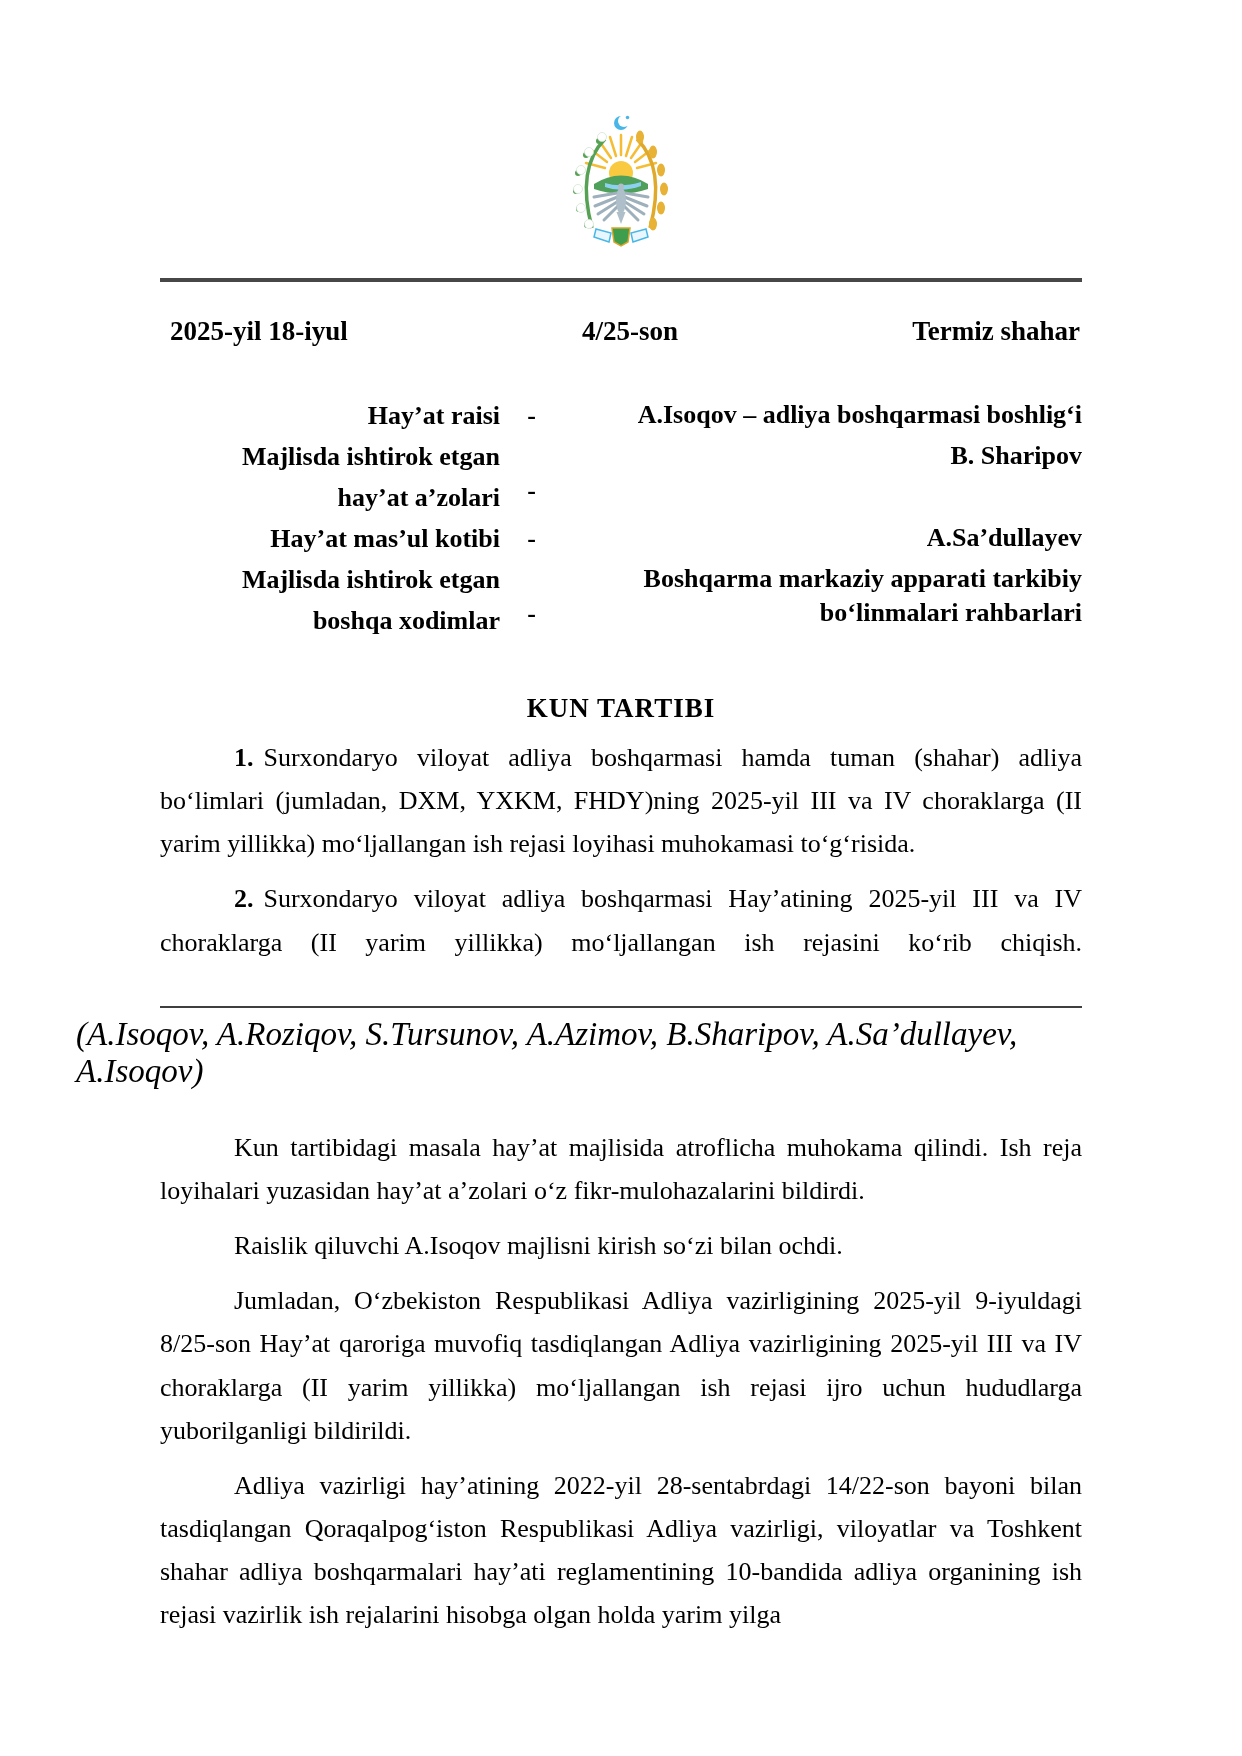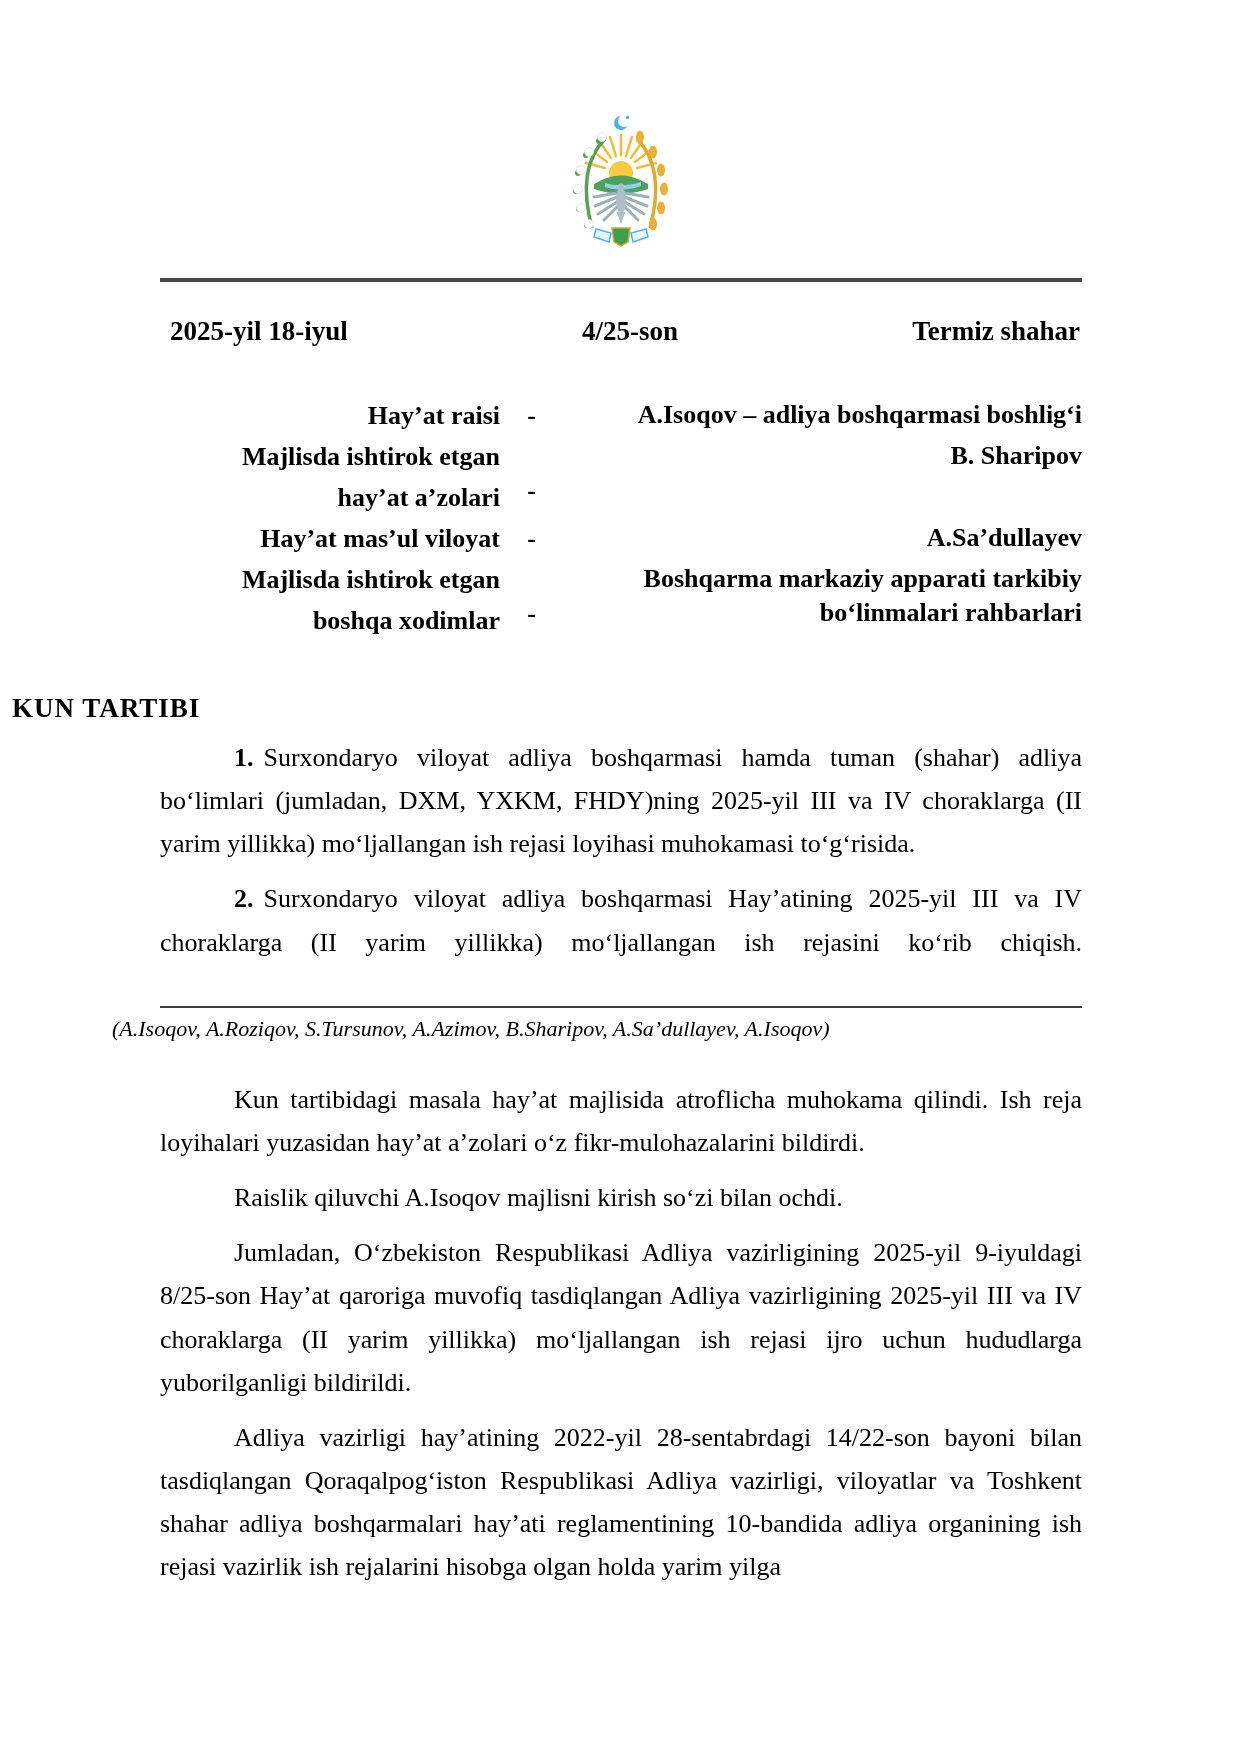--- a/index.html
+++ b/index.html
@@ -25,32 +25,32 @@
     display: flex; justify-content: space-between; align-items: baseline;
     margin: 34px 162px 0 170px; font-weight: bold; font-size: 27px;
   }
   .ptable { margin: 48px 160px 0 160px; font-weight: bold; font-size: 26px; text-align: right; }
   .prow { display: grid; grid-template-columns: 340px 36px 1fr; }
   .plabel { line-height: 41px; }
   .pvalue { line-height: 34px; padding-top: 3px; }
   .pdash  { align-self: center; }
   .prow.multi .pdash { align-self: end; padding-bottom: 12px; }
   .agenda-heading {
-    margin-top: 52px; font-weight: bold;
-    font-size: 27px; letter-spacing: 1px; padding-left: 12px;
+    text-align: center; margin-top: 52px; font-weight: bold;
+    font-size: 27px; letter-spacing: 1px;
   }
   .para {
     margin: 0 160px; font-size: 26px; line-height: 1.66; text-align: justify;
   }
   .para.indent { text-indent: 74px; margin-top: 12px; }
   .mt-agenda { margin-top: 26px; }
   .stretch-last { text-align-last: justify; }
   .agenda-num { margin-right: 10px; }
   .sig-rule { margin: 42px 160px 0 160px; border-top: 2px solid #3f3f3f; }
-  .sig-line { margin: 8px 160px 0 112px; font-style: italic; font-size: 22px; }
+  .sig-line { margin: 8px 160px 0 76px; font-style: italic; font-size: 33px; }
   .body-block { margin-top: 36px; }
 </style>
 </head>
 <body>
 
 <div class="page">
 
   <div class="emblem-wrap">
     <svg width="150" height="150" viewBox="0 0 300 300">
 
@@ -149,21 +149,21 @@
         <div>hay’at a’zolari</div>
       </div>
       <div class="pdash">-</div>
       <div class="pvalue">
         <div>B. Sharipov</div>
       </div>
     </div>
 
     <div class="prow">
       <div class="plabel">
-        <div>Hay’at mas’ul viloyat</div>
+        <div>Hay’at mas’ul kotibi</div>
       </div>
       <div class="pdash">-</div>
       <div class="pvalue">
         <div>A.Sa’dullayev</div>
       </div>
     </div>
 
     <div class="prow multi">
       <div class="plabel">
         <div>Majlisda ishtirok etgan</div>

